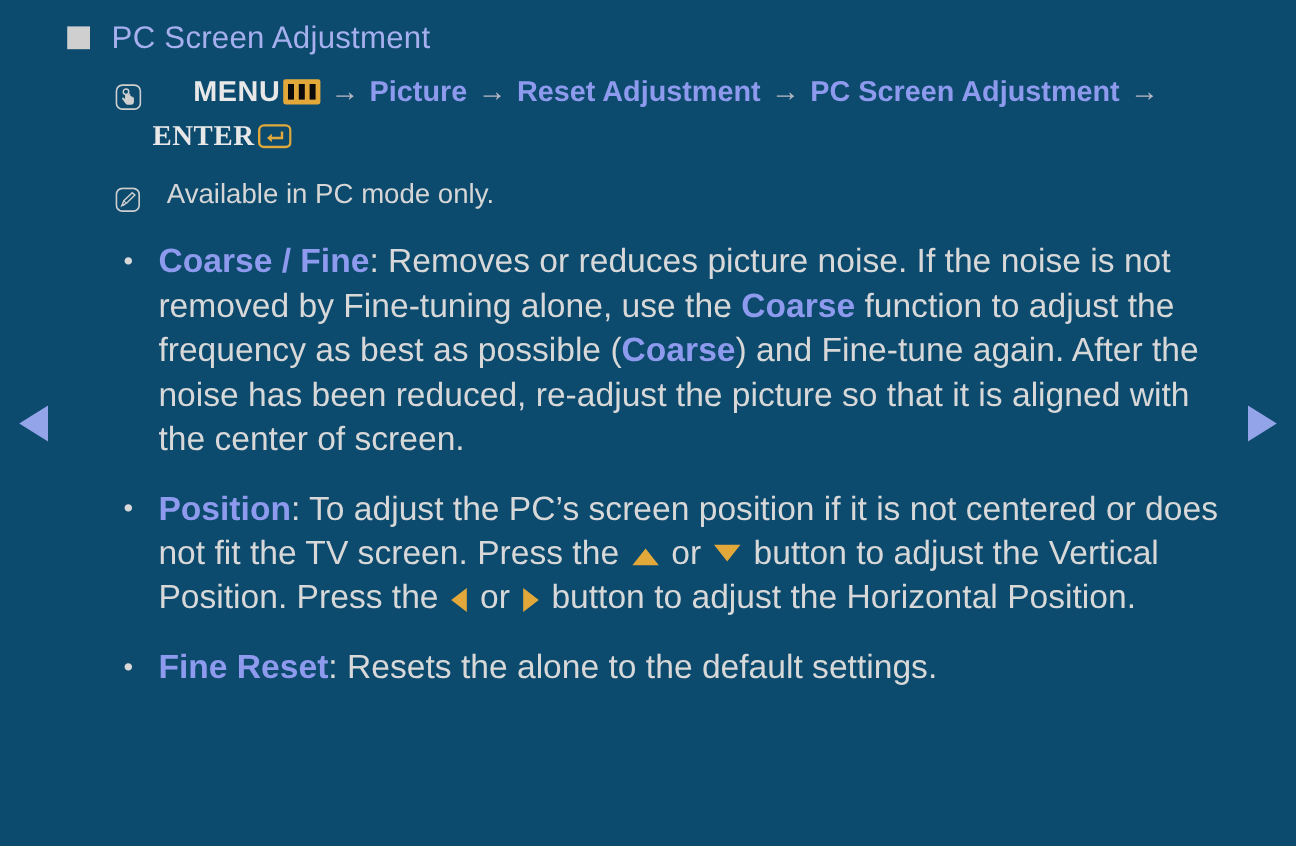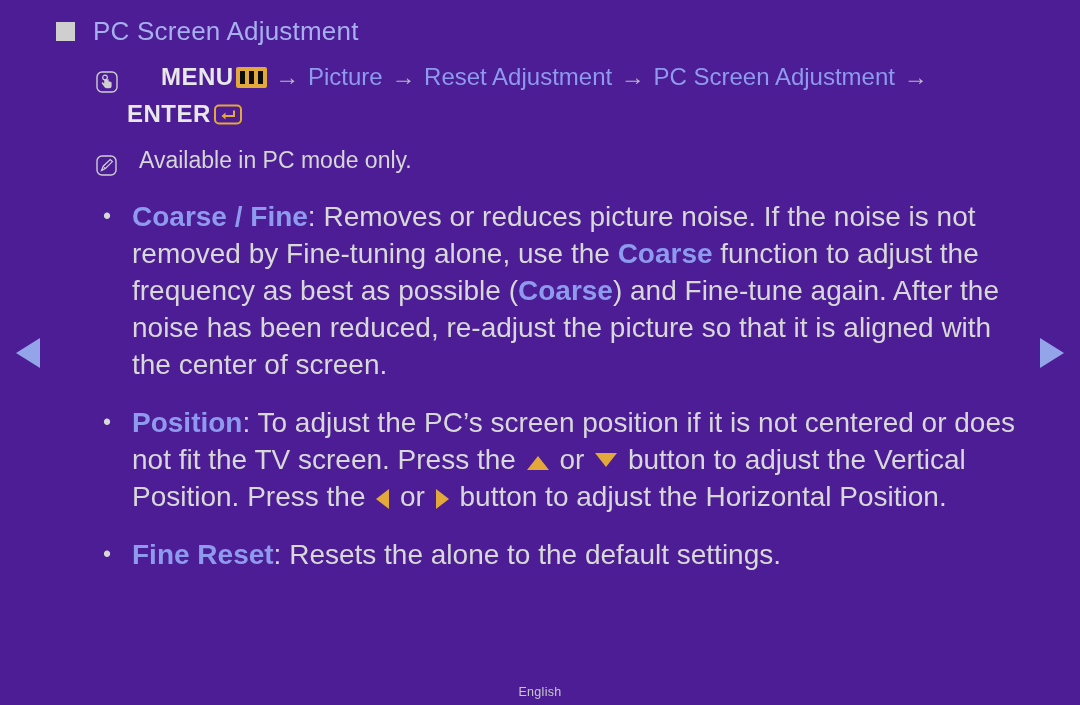--- a/index.html
+++ b/index.html
@@ -12,21 +12,21 @@
     height: 705px;
     overflow: hidden;
     font-family: "Liberation Sans", sans-serif;
     color: #d8d8d8;
     position: relative;
   }
 
   #page {
     position: absolute;
     inset: 0;
-    background: #4c1d95;
+    background: #0c4a6e;
   }
 
   
   .title-row {
     position: absolute;
     left: 56px;
     top: 16px;
     display: flex;
     align-items: center;
     gap: 18px;
@@ -57,33 +57,34 @@
     align-items: flex-start;
     gap: 9px;
     font-size: 24px;
     line-height: 37px;
   }
   .path-body {
     flex: 1;
   }
   .path-word {
     color: #8e9aed;
-    font-weight: normal;
+    font-weight: bold;
     text-align: center;
   }
   .path-menu {
     color: #e8e8e8;
     font-weight: bold;
     letter-spacing: 0.5px;
     margin-left: 34px;
   }
   .path-enter {
     color: #e8e8e8;
     font-weight: bold;
     letter-spacing: 0.5px;
+    font-family: Liberation Serif, serif;
   }
   .arrow-sep {
     color: #b9b9c4;
     font-weight: normal;
     padding: 0 2px;
   }
 
   
   .ico-hand {
     width: 22px;
@@ -300,15 +301,14 @@
     <div class="bullet-block">
       <span class="bullet-dot">•</span>
       <span class="bullet-body"><span class="kw">Fine Reset</span><span>:</span><span> Resets the alone to the default settings.</span></span>
     </div>
 
   </div>
 
   <div class="nav-arrow nav-prev"></div>
   <div class="nav-arrow nav-next"></div>
 
-  <div class="footer">English</div>
 
 </div>
 
 </body></html>

